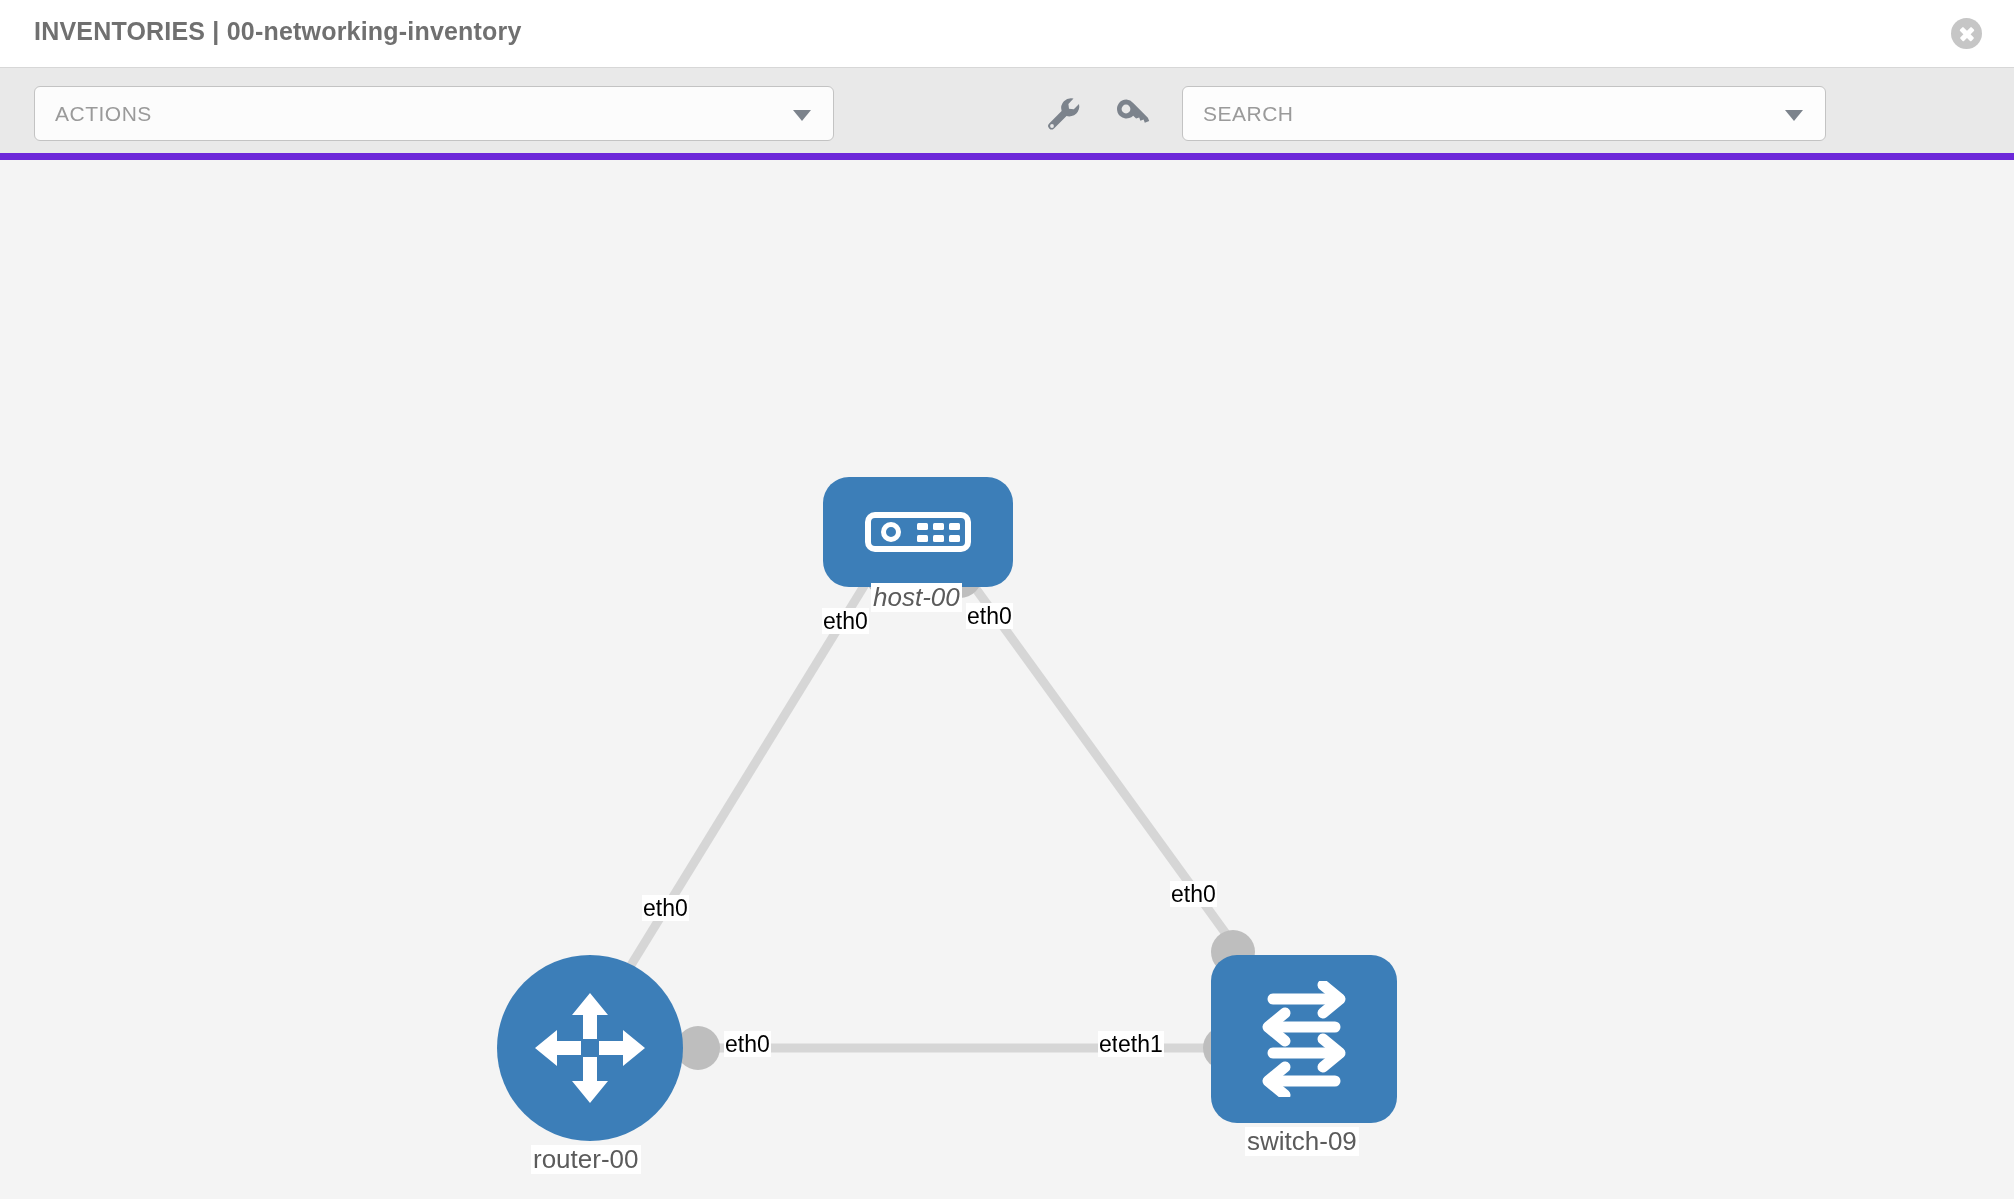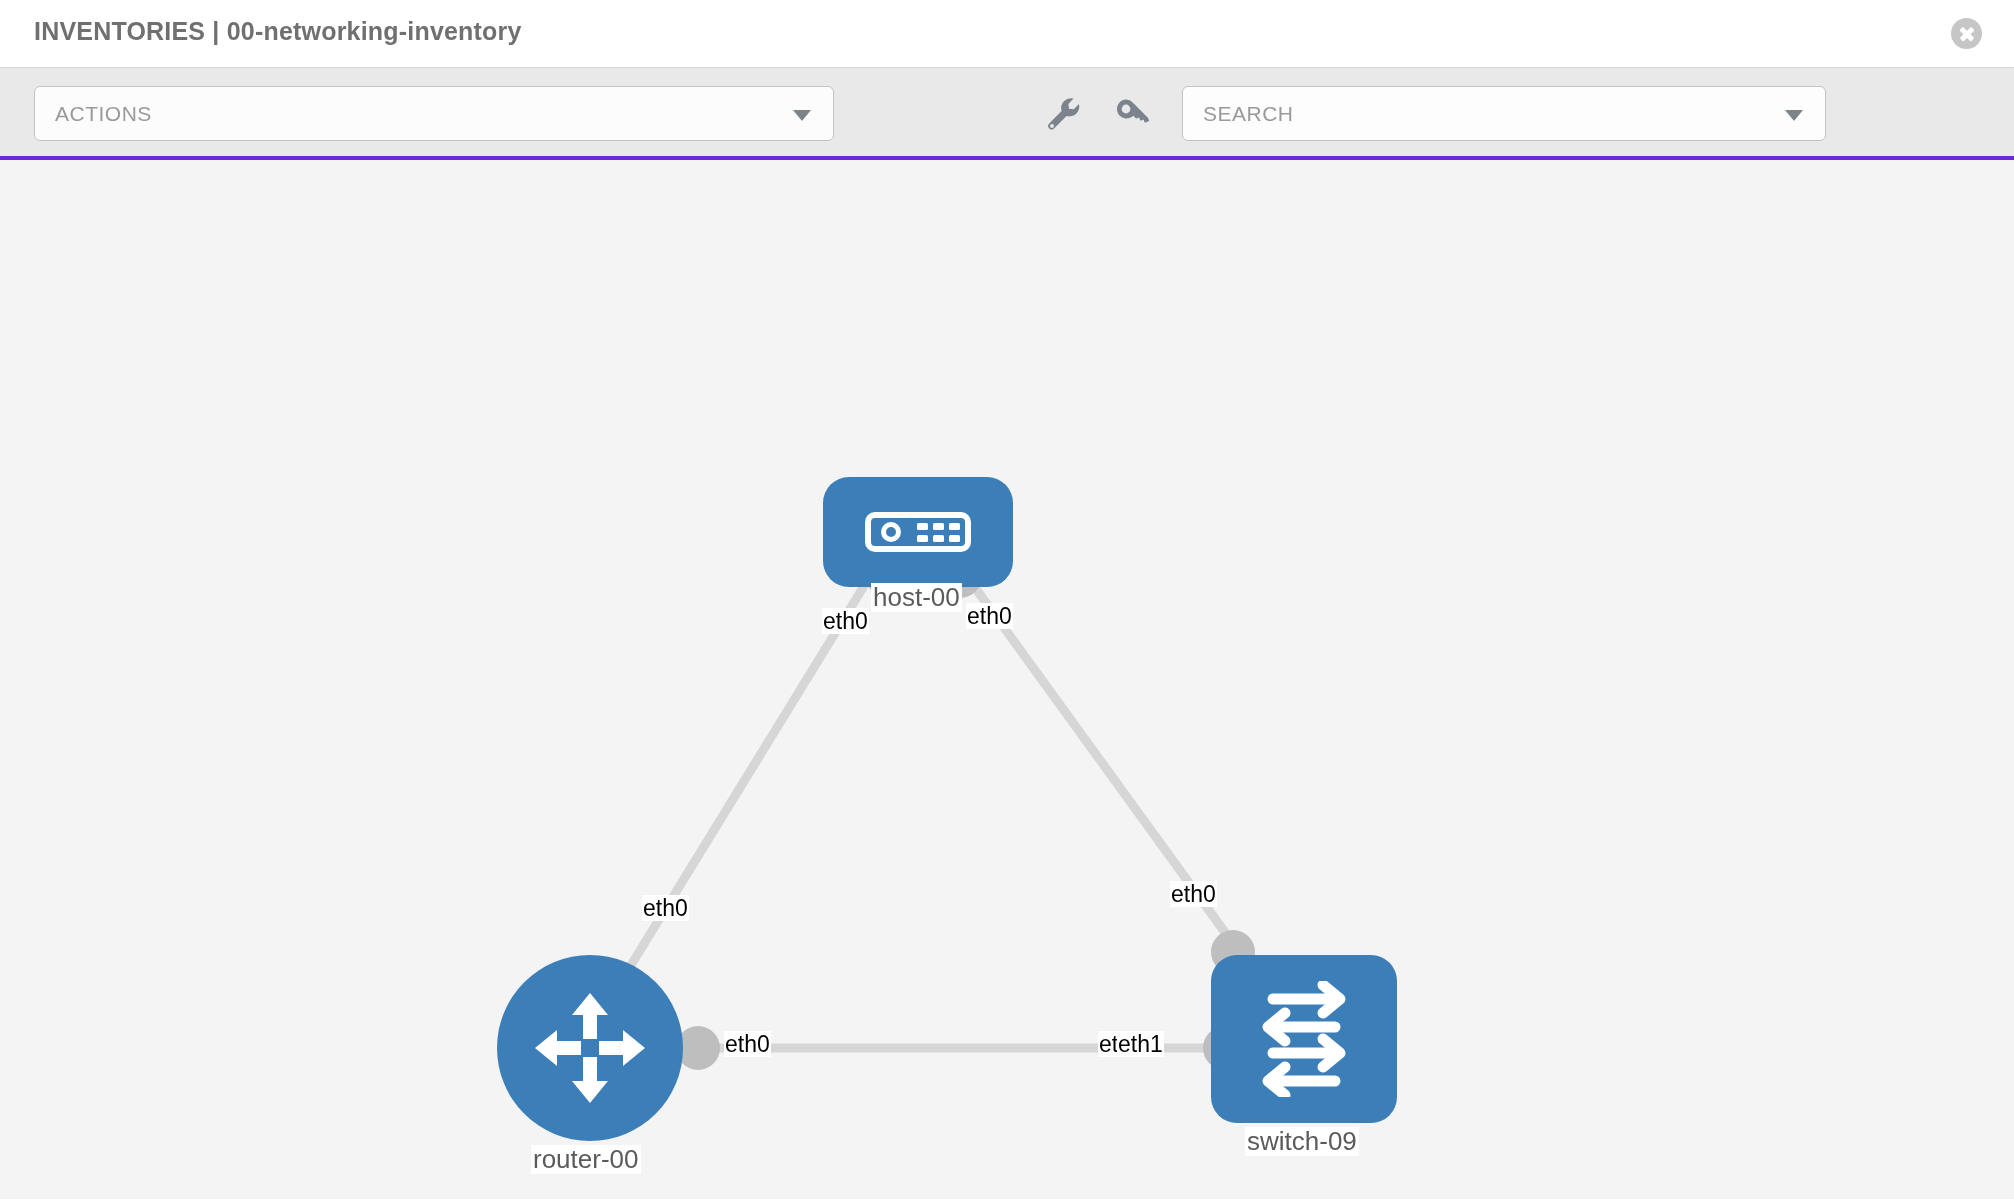--- a/index.html
+++ b/index.html
@@ -56,21 +56,21 @@
     border-radius: 1px;
   }
   .close-btn::before { transform: translate(-50%,-50%) rotate(45deg); }
   .close-btn::after  { transform: translate(-50%,-50%) rotate(-45deg); }
 
   
   .toolbar {
     position: relative;
     height: 92px;
     background: #e9e9e9;
-    border-bottom: 4px solid #6d28d9;
+    border-bottom: 7px solid #6d28d9;
     box-sizing: border-box;
   }
   .actions-select {
     position: absolute;
     left: 34px;
     top: 18px;
     width: 800px;
     height: 55px;
     background: #fcfcfc;
     border: 1px solid #c3c3c3;
@@ -166,20 +166,21 @@
 
   
   #node-host .node-shape {
     left: 0; top: 0;
     width: 190px; height: 110px;
     border-radius: 26px;
   }
   #node-host .node-label {
     left: 48px;
     top: 106px;
+    font-style: italic;
   }
   
   #node-router .node-shape {
     left: 0; top: 0;
     width: 186px; height: 186px;
     border-radius: 50%;
   }
   #node-router .node-label {
     left: 34px;
     top: 190px;

